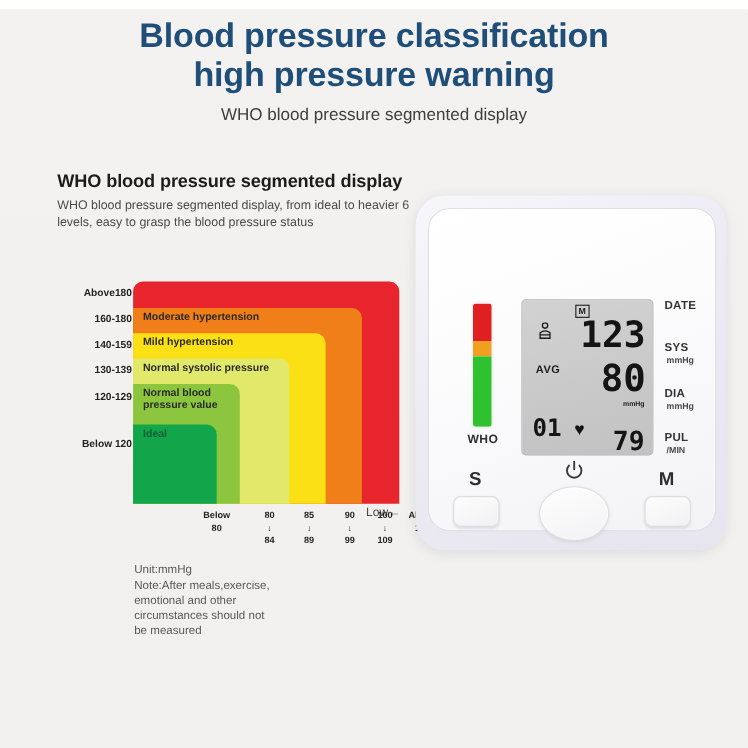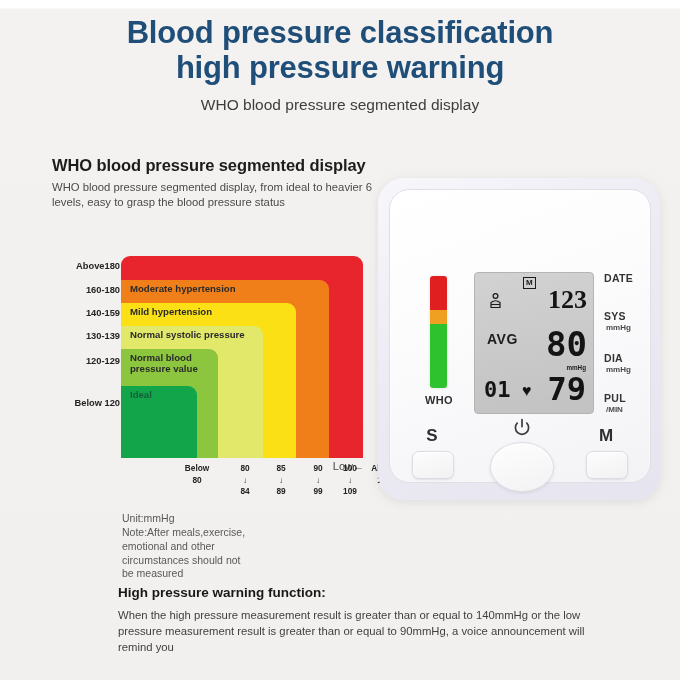--- a/index.html
+++ b/index.html
@@ -254,37 +254,36 @@
   .lcd-person {
     position: absolute;
     left: 14px; top: 20px;
     font-size: 14px;
     color: #1b1b1b;
     line-height: 1;
   }
   .lcd-avg {
     position: absolute;
     left: 12px; top: 58px;
-    font-size: 14px;
+    font-size: 10px;
     font-weight: bold;
     color: #1b1b1b;
     letter-spacing: 0.5px;
   }
   .seg {
     font-family: "DejaVu Sans Mono", monospace;
     font-weight: bold;
     color: #141414;
     letter-spacing: 0px;
   }
   .lcd-sys {
     position: absolute;
     right: 6px; top: 14px;
-    font-size: 26px;
+    font-size: 33px;
     line-height: 1;
-    font-family: Liberation Serif, serif;
   }
   .lcd-dia {
     position: absolute;
     right: 6px; top: 54px;
     font-size: 34px;
     line-height: 1;
   }
   .lcd-unit {
     position: absolute;
     right: 7px; top: 91px;
@@ -300,22 +299,22 @@
   }
   .lcd-heart {
     position: absolute;
     left: 47px; top: 110px;
     font-size: 16px;
     color: #131313;
     line-height: 1;
   }
   .lcd-pulse {
     position: absolute;
-    right: 7px; top: 100px;
-    font-size: 32px;
+    right: 7px; top: 116px;
+    font-size: 24px;
     line-height: 1;
   }
 
   .side-labels {
     position: absolute;
     left: 214px;
     top: 82px;
     width: 56px;
   }
   .side-lab {
@@ -461,24 +460,20 @@
         <div>110</div>
       </div>
     </div>
 
   <div class="note">Unit:mmHg
 Note:After meals,exercise,
 emotional and other
 circumstances should not
 be measured</div>
 
-  <div class="warn">
-    <div class="warn-title">High pressure warning function:</div>
-    <div class="warn-body">When the high pressure measurement result is greater than or equal to 140mmHg or the low pressure measurement result is greater than or equal to 90mmHg, a voice announcement will remind you</div>
-  </div>
 
   <div class="device">
     <div class="device-inner">
 
       <div class="who-bar">
           <div class="who-seg" style="top: 0%; height: 30%; background: rgb(224, 32, 32);"></div>
           <div class="who-seg" style="top: 30%; height: 13%; background: rgb(240, 160, 32);"></div>
           <div class="who-seg" style="top: 43%; height: 57%; background: rgb(47, 194, 47);"></div>
         </div>
       <div class="who-label">WHO</div>

